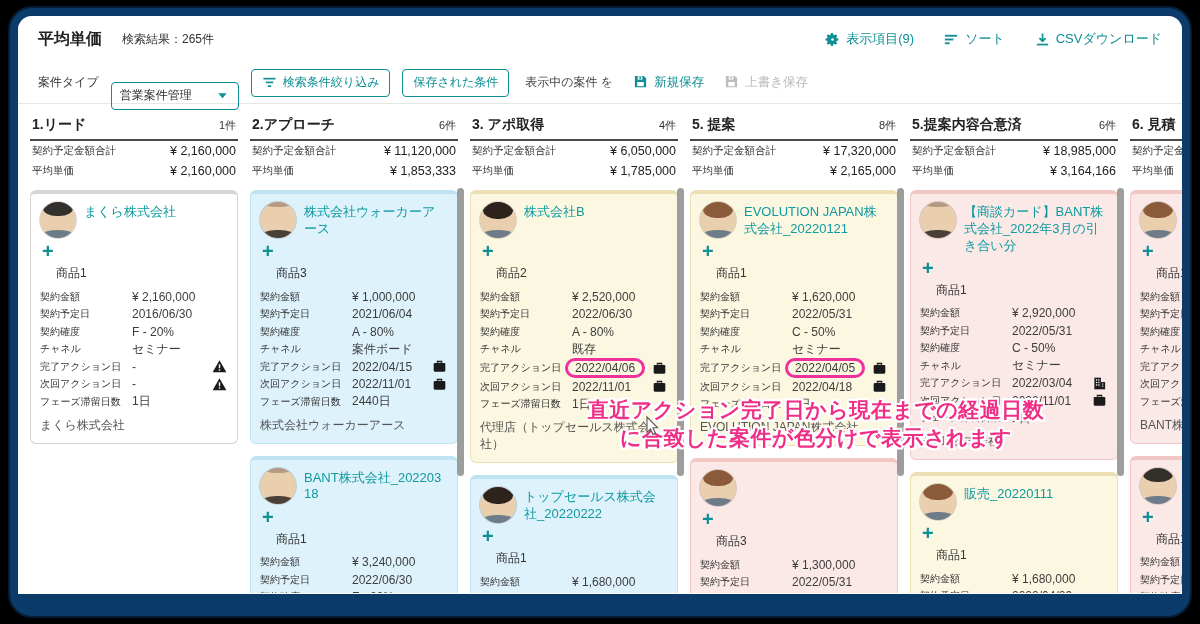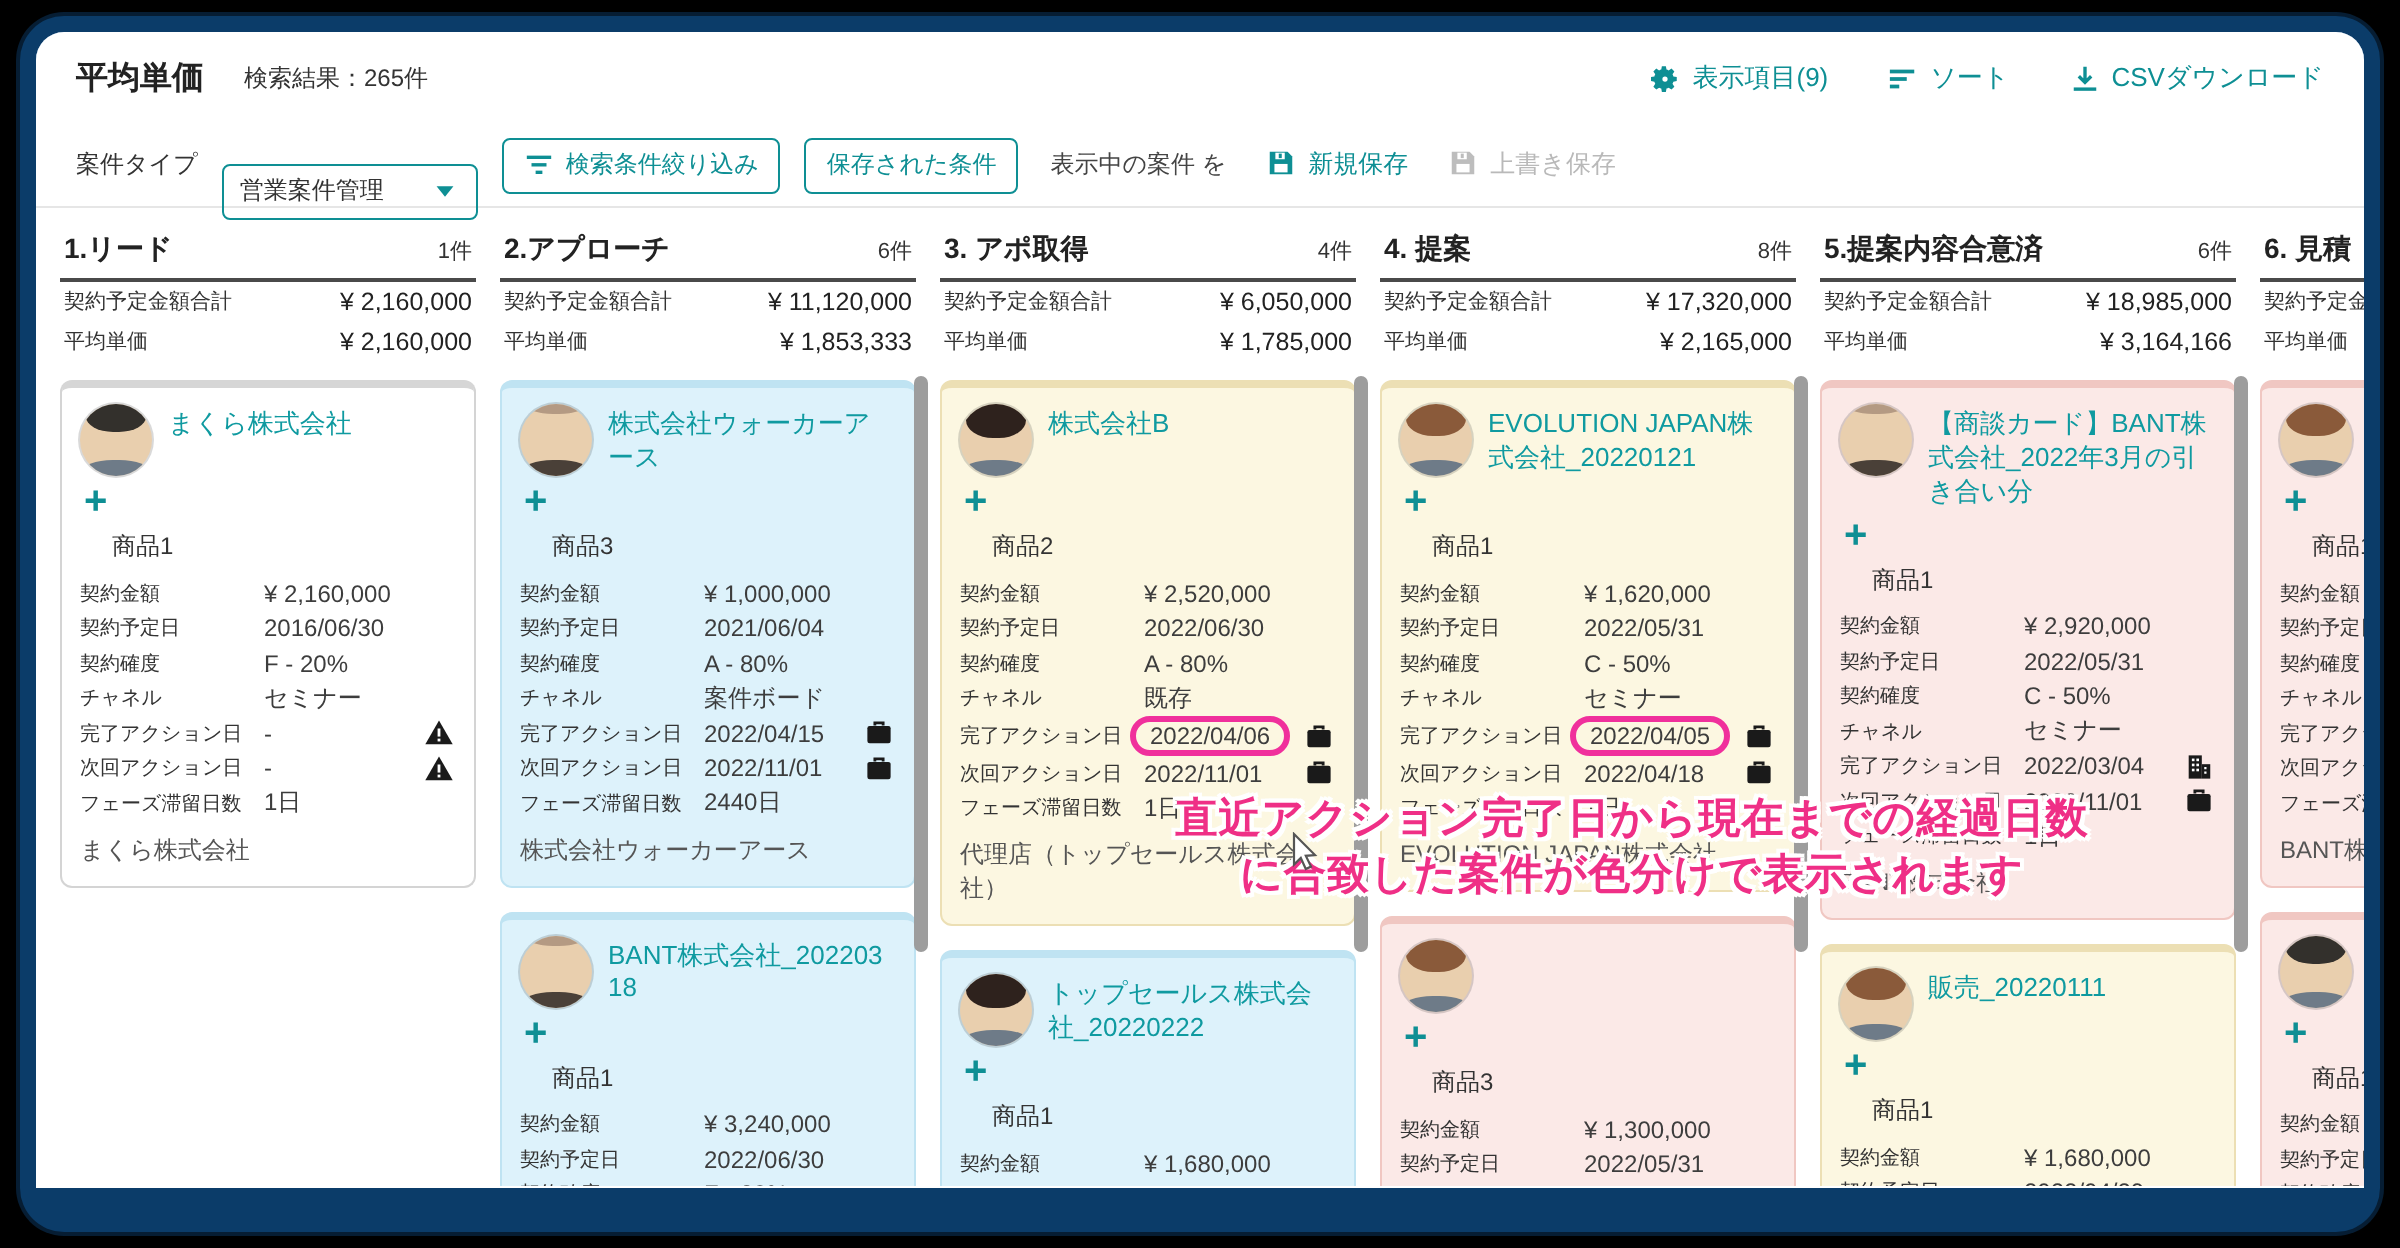--- a/index.html
+++ b/index.html
@@ -434,21 +434,21 @@
                 <span class="fvalue">2022/06/30</span>
                 <span class="ficon"></span>
               </div>
               <div class="card-company"></div>
             </div>
           </div>
           <div class="col-scrollbar"></div>
         </div>
         <div class="col">
           <div class="col-head">
-            <span class="col-name">4. 提案</span>
+            <span class="col-name">5. 提案</span>
             <span class="col-count">8件</span>
           </div>
           <div class="col-sum">
             <span class="sl">契約予定金額合計</span>
             <span class="sv">¥ 17,320,000</span>
           </div>
           <div class="col-sum">
             <span class="sl">平均単価</span>
             <span class="sv">¥ 2,165,000</span>
           </div>

